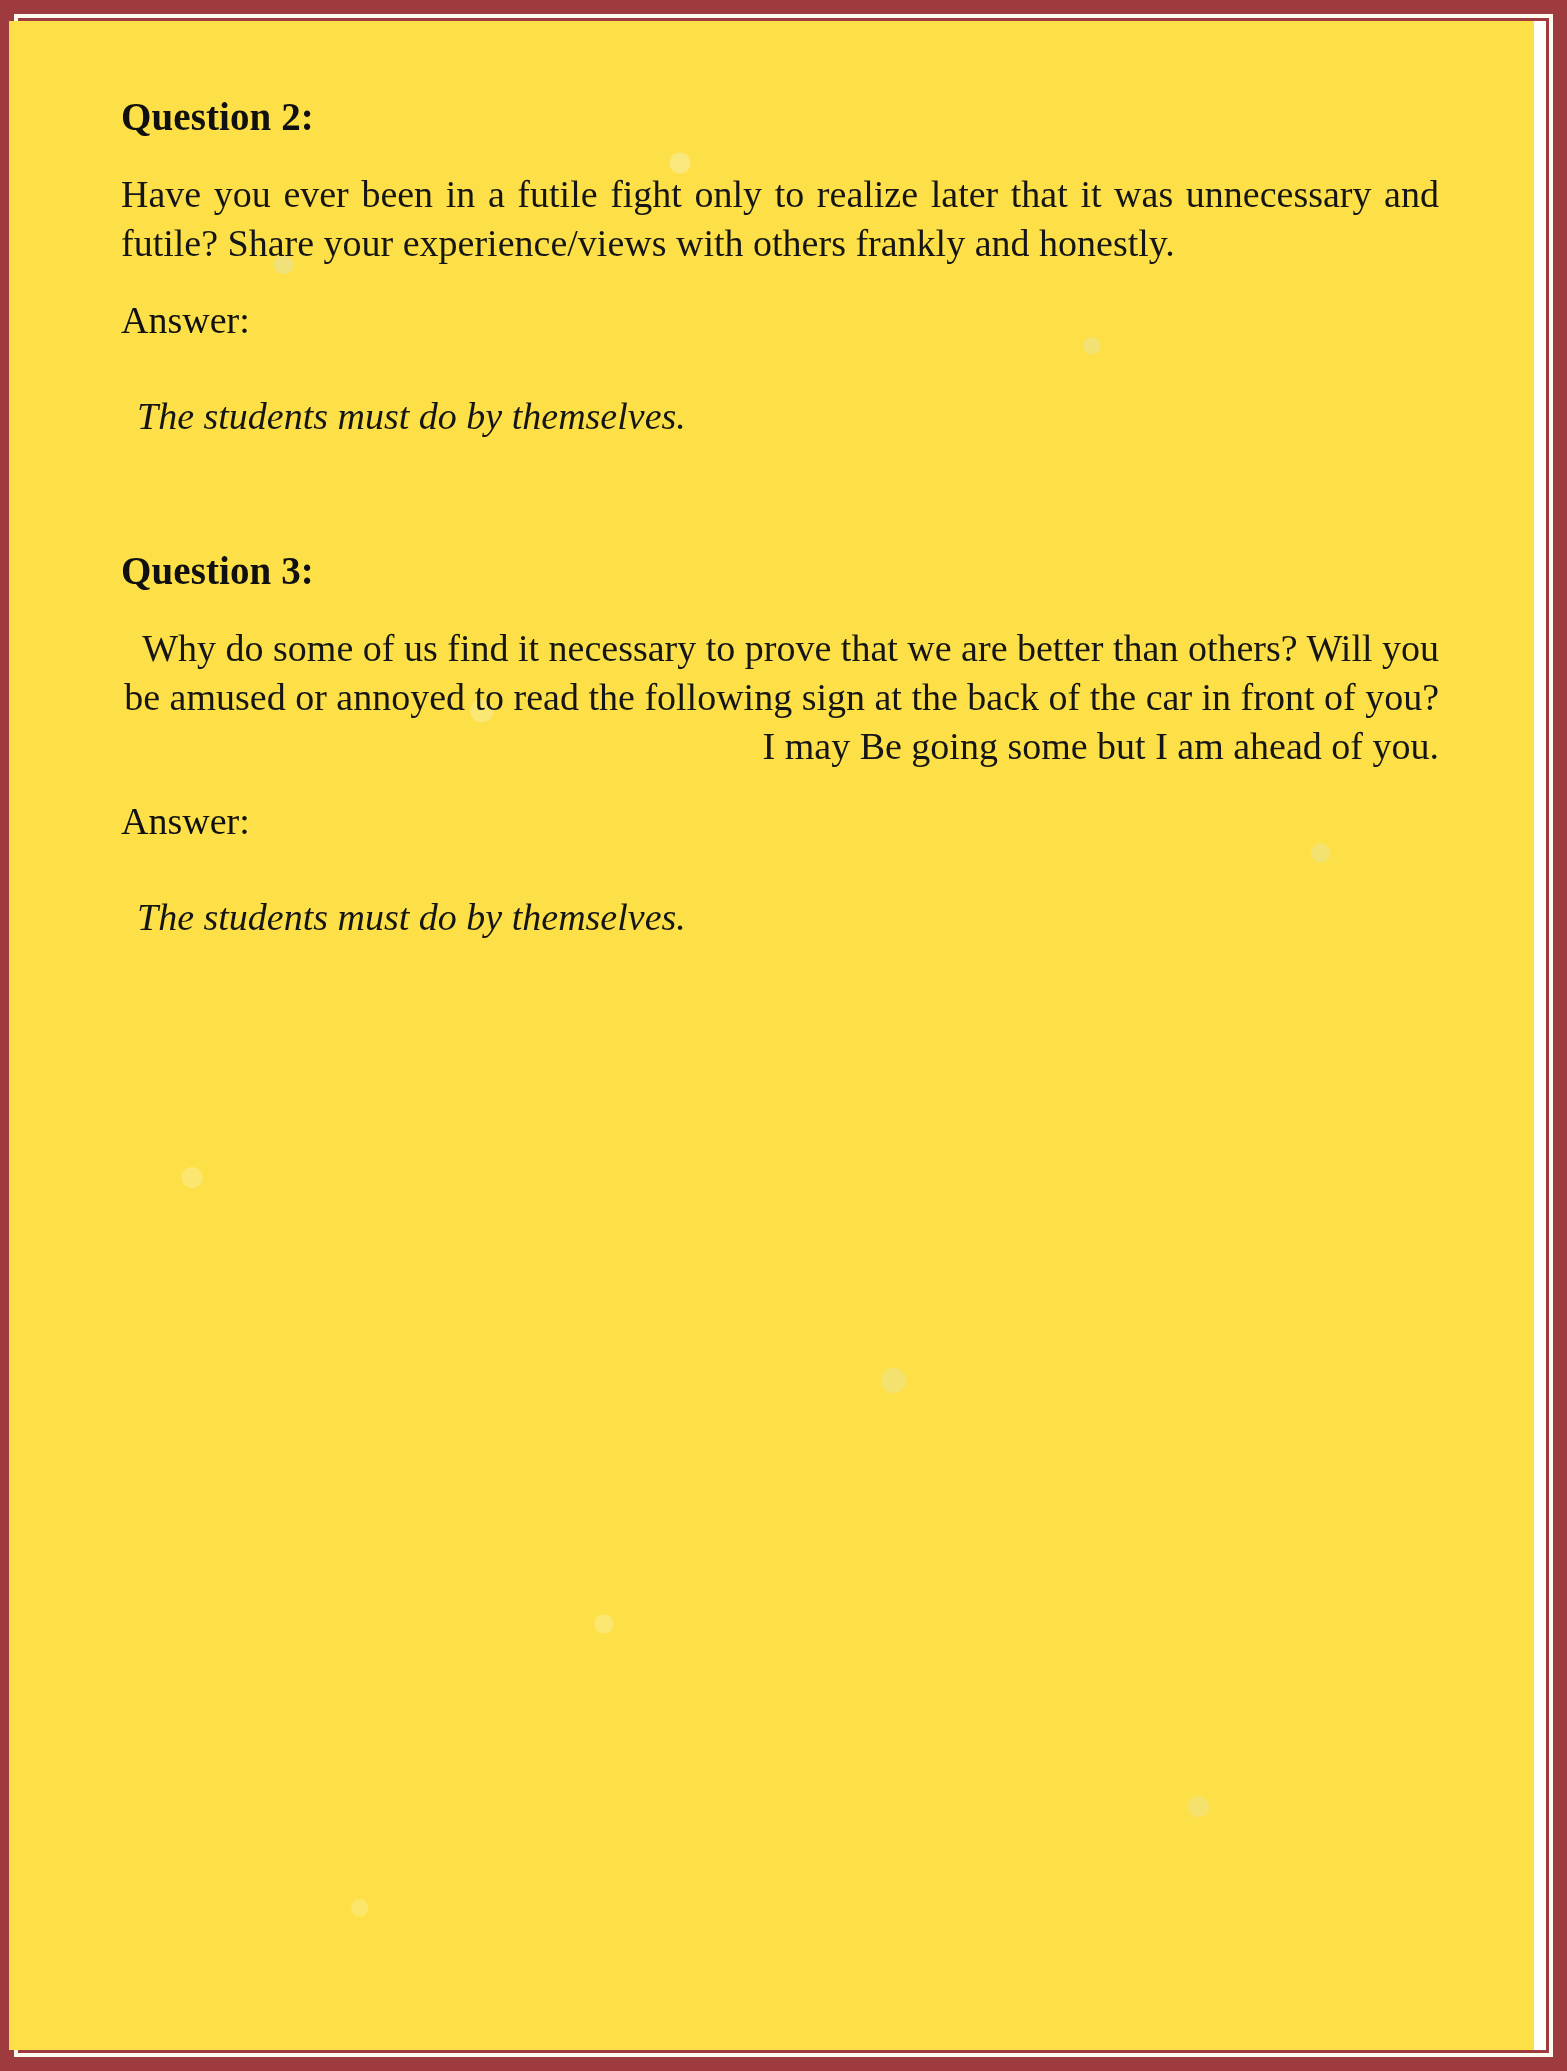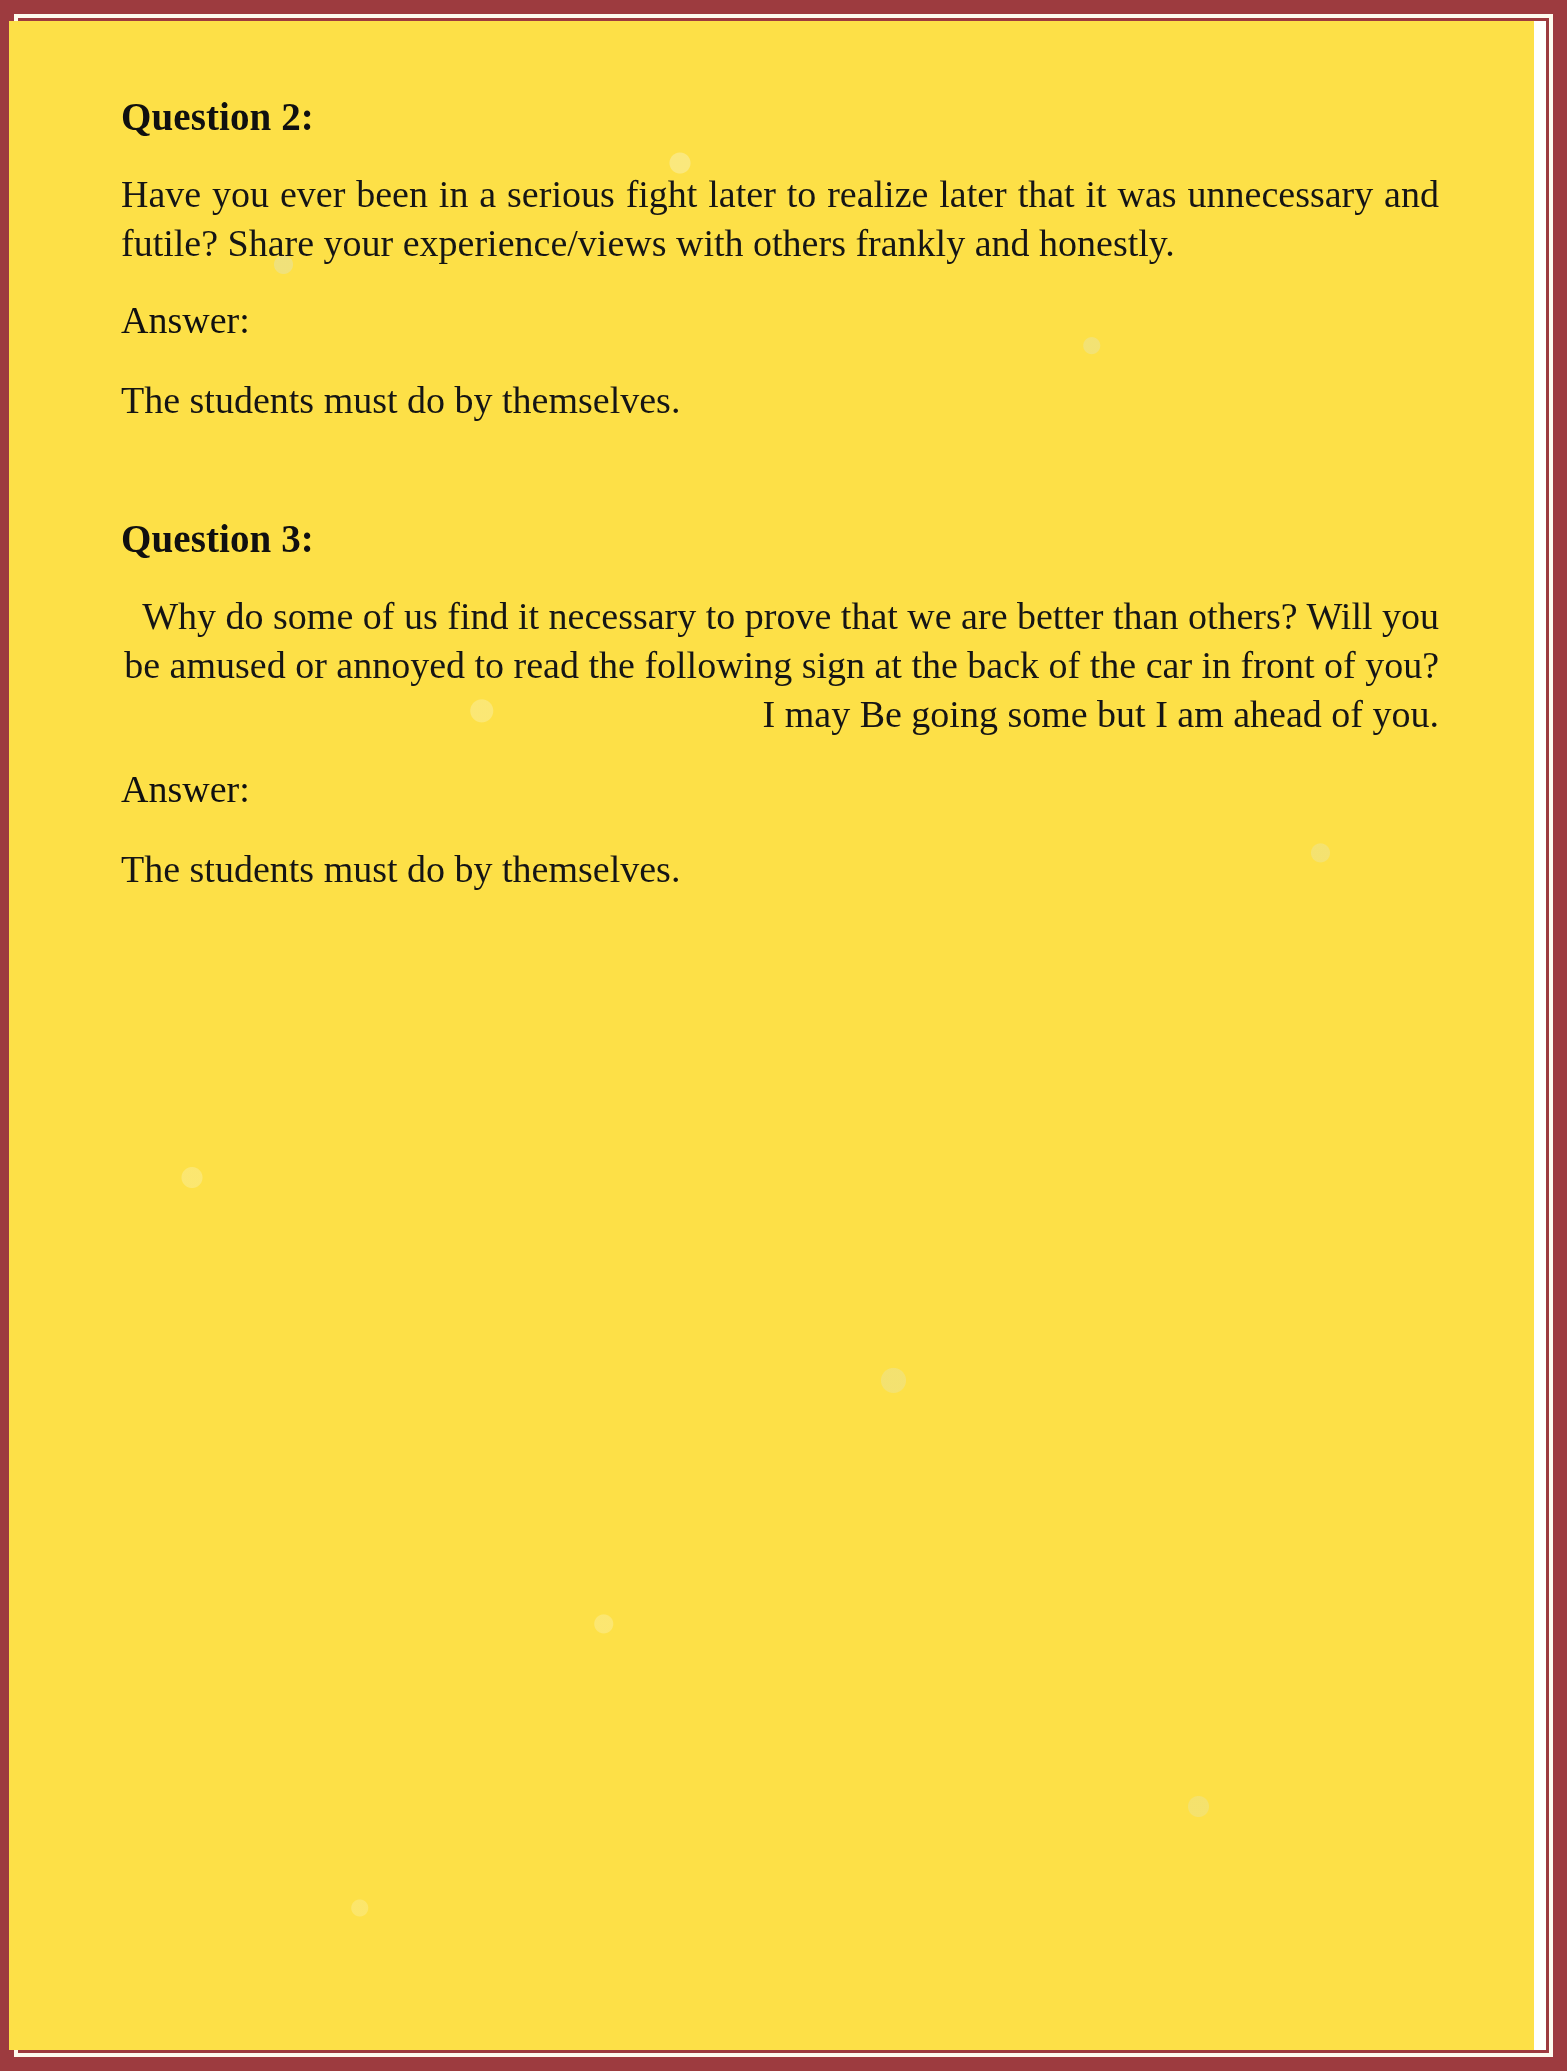--- a/index.html
+++ b/index.html
@@ -116,22 +116,23 @@
     color: #101010;
   }
 
   .answer-label .lbl {
     font-weight: normal;
   }
 
   .answer-text {
     font-size: 38px;
     line-height: 1.25;
-    margin: 0;
+    margin: 16px;
     color: #151515;
+    font-style: italic;
   }
 
   .gap-q2-heading  { height: 30px; }
   .gap-before-ans1 { height: 30px; }
   .gap-after-ans1  { height: 32px; }
   .gap-blocks      { height: 92px; }
   .gap-q3-heading  { height: 30px; }
   .gap-before-ans2 { height: 28px; }
   .gap-after-ans2  { height: 32px; }
 </style>
@@ -147,21 +148,21 @@
 <div class="page-surface">
   <div class="scan-tint"></div>
 
   <div class="content">
 
     <div class="q-block">
       <h2 class="q-heading">Question 2:</h2>
 
       <div class="gap-q2-heading"></div>
 
-      <p class="q-body justified">Have you ever been in a serious fight later to realize later that it was unnecessary and futile? Share your experience/views with others frankly and honestly.</p>
+      <p class="q-body justified">Have you ever been in a futile fight only to realize later that it was unnecessary and futile? Share your experience/views with others frankly and honestly.</p>
 
       <div class="gap-before-ans1"></div>
 
       <p class="answer-label"><span class="lbl">Answer</span><span>:</span></p>
 
       <div class="gap-after-ans1"></div>
 
       <p class="answer-text">The students must do by themselves.</p>
     </div>
 

